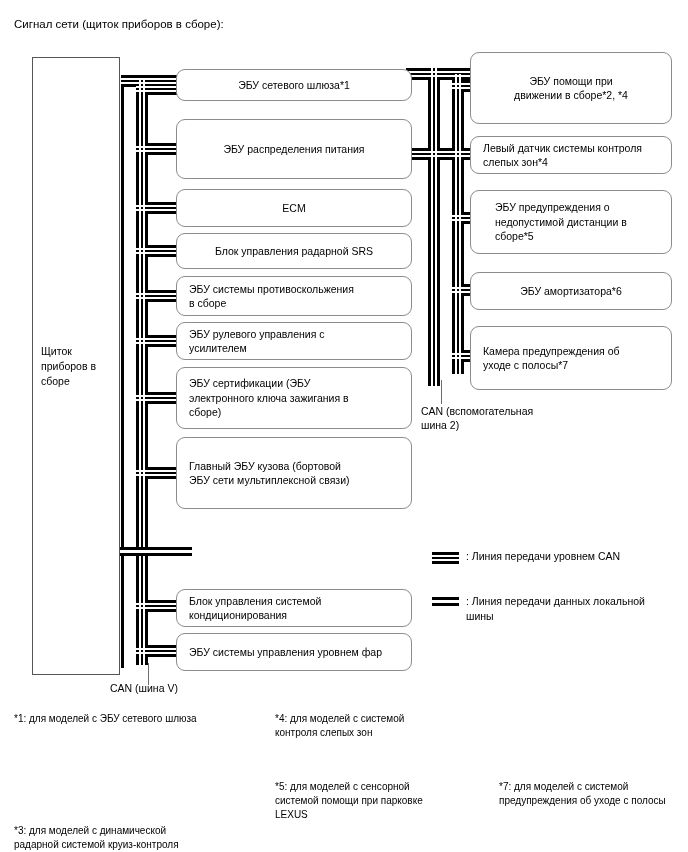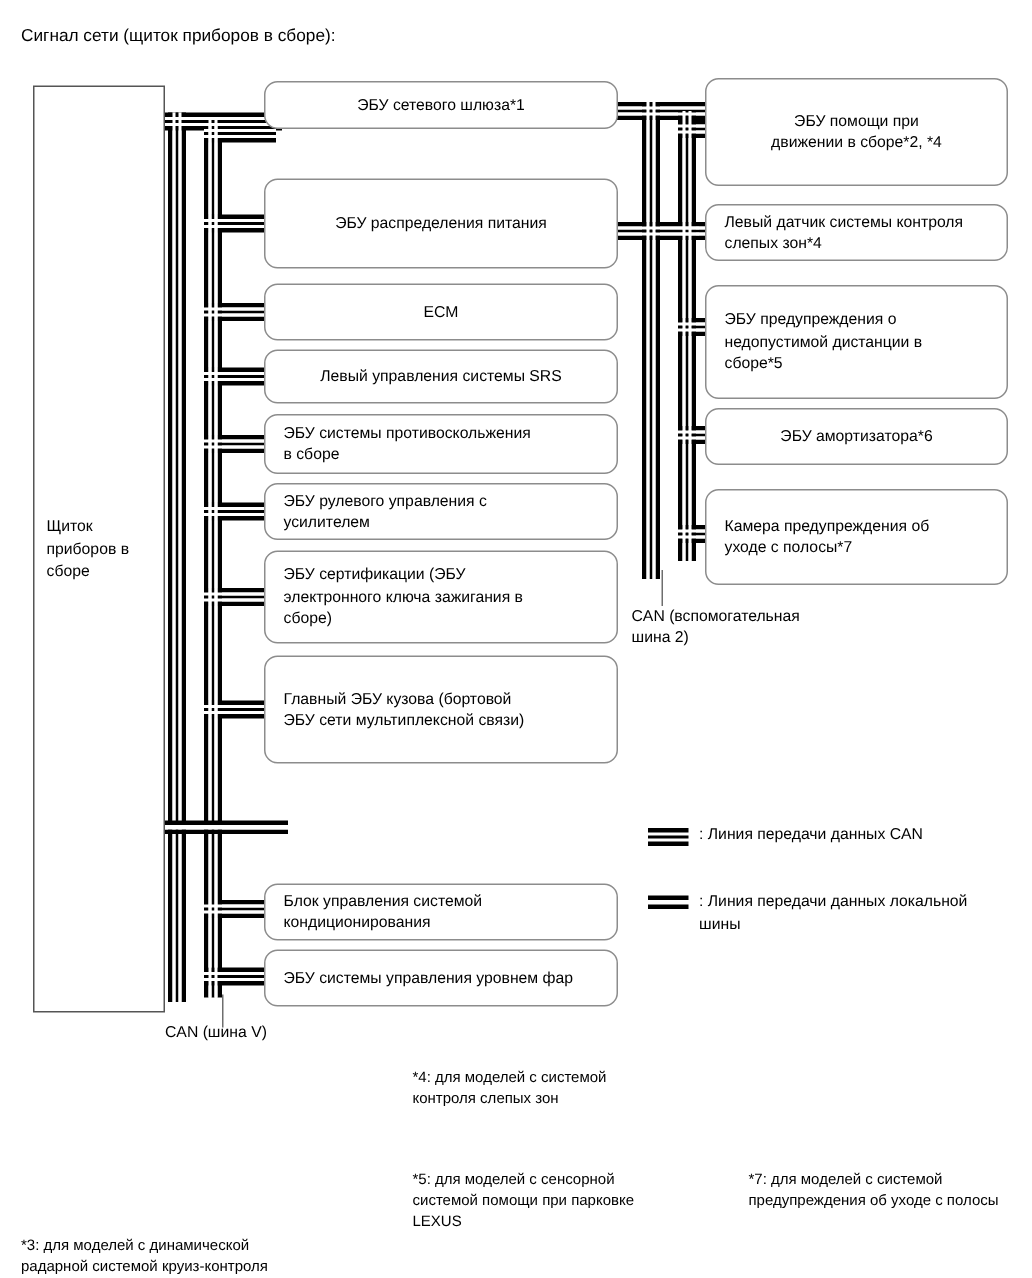--- a/index.html
+++ b/index.html
@@ -47,20 +47,21 @@
     width: 100%;
   }
   .node.align-center .node-label { text-align: center; padding: 0 10px; }
   .node.align-left   .node-label { text-align: left;   padding: 0 12px; }
 
   
   .node.master {
     border-radius: 0;
     border: 1px solid #555555;
     align-items: center;
+    margin-left: 10px;
   }
   .node.master .node-label {
     text-align: left;
     padding: 0 8px;
     line-height: 15px;
   }
 
   
   .wire {
     position: absolute;
@@ -287,31 +288,31 @@
       <div class="wire-white" style="left: 406px; top: 155px; width: 60px; height: 2px; background: rgb(255, 255, 255); z-index: 6;"></div>
       <div class="wire" style="left: 406px; top: 157px; width: 60px; height: 3px; background: rgb(0, 0, 0); z-index: 5;"></div>
     </div>
 
   <div class="node master align-left" style="left:22px; top:57px; width:88px; height:618px;">
     <span class="node-label" style="white-space: pre-line;">Щиток
 приборов в
 сборе</span>
   </div>
 
-  <div class="node align-center" style="left:176px; top:54px; width:236px; height:32px;">
+  <div class="node align-center" style="left:176px; top:69px; width:236px; height:32px;">
     <span class="node-label" style="white-space: pre-line;">ЭБУ сетевого шлюза*1</span>
   </div>
   <div class="node align-center" style="left:176px; top:119px; width:236px; height:60px;">
     <span class="node-label" style="white-space: pre-line;">ЭБУ распределения питания</span>
   </div>
   <div class="node align-center" style="left:176px; top:189px; width:236px; height:38px;">
     <span class="node-label" style="white-space: pre-line;">ECM</span>
   </div>
   <div class="node align-center" style="left:176px; top:233px; width:236px; height:36px;">
-    <span class="node-label" style="white-space: pre-line;">Левый управления системы SRS</span>
+    <span class="node-label" style="white-space: pre-line;">Блок управления радарной SRS</span>
   </div>
   <div class="node align-left" style="left:176px; top:276px; width:236px; height:40px;">
     <span class="node-label" style="white-space: pre-line;">ЭБУ системы противоскольжения
 в сборе</span>
   </div>
   <div class="node align-left" style="left:176px; top:322px; width:236px; height:38px;">
     <span class="node-label" style="white-space: pre-line;">ЭБУ рулевого управления с
 усилителем</span>
   </div>
   <div class="node align-left" style="left:176px; top:437px; width:236px; height:72px;">
@@ -332,21 +333,21 @@
   </div>
 
   <div class="node align-center" style="left:470px; top:52px; width:202px; height:72px;">
     <span class="node-label" style="white-space: pre-line;">ЭБУ помощи при
 движении в сборе*2, *4</span>
   </div>
   <div class="node align-left" style="left:470px; top:136px; width:202px; height:38px;">
     <span class="node-label" style="white-space: pre-line;">Левый датчик системы контроля
 слепых зон*4</span>
   </div>
-  <div class="node align-left" style="left:470px; top:190px; width:202px; height:76px;">
+  <div class="node align-left" style="left:470px; top:190px; width:202px; height:64px;padding-left:12px;">
     <span class="node-label" style="white-space: pre-line;">ЭБУ предупреждения о
 недопустимой дистанции в
 сборе*5</span>
   </div>
   <div class="node align-center" style="left:470px; top:272px; width:202px; height:38px;">
     <span class="node-label" style="white-space: pre-line;">ЭБУ амортизатора*6</span>
   </div>
   <div class="node align-left" style="left:470px; top:326px; width:202px; height:64px;">
     <span class="node-label" style="white-space: pre-line;">Камера предупреждения об
 уходе с полосы*7</span>
@@ -358,32 +359,33 @@
   <div class="tick" style="left:441px; top:380px; height:24px;"></div>
   <div class="bus-label" style="left:421px; top:404px; white-space:pre-line;">CAN (вспомогательная
 шина 2)</div>
 
   <div class="legend-item" style="left:432px; top:549px; width:250px;">
     <span class="legend-swatch">
       <span class="bar" style="height:3px;"></span>
       <span class="bar" style="height:2px; margin-top:2px;"></span>
       <span class="bar" style="height:3px; margin-top:2px;"></span>
     </span>
-    <span class="legend-text" style="white-space: pre-line;">: Линия передачи данных CAN</span>
+    <span class="legend-text" style="white-space: pre-line;">: Линия передачи уровнем CAN</span>
   </div>
 
   <div class="legend-item" style="left:432px; top:594px; width:250px;">
     <span class="legend-swatch">
       <span class="bar" style="height:3px;"></span>
       <span class="bar" style="height:3px; margin-top:3px;"></span>
     </span>
     <span class="legend-text" style="white-space: pre-line;">: Линия передачи данных локальной
 шины</span>
   </div>
 
+  <div class="footnote" style="left: 14px; top: 712px; width: 250px; white-space: pre-line;">*1: для моделей с ЭБУ сетевого шлюза</div>
   <div class="footnote" style="left: 14px; top: 780px; width: 250px; white-space: pre-line; margin-top: 44px;">*3: для моделей с динамической
 радарной системой круиз-контроля</div>
 
   <div class="footnote" style="left: 275px; top: 712px; width: 200px; white-space: pre-line;">*4: для моделей с системой
 контроля слепых зон</div>
   <div class="footnote" style="left: 275px; top: 780px; width: 200px; white-space: pre-line;">*5: для моделей с сенсорной
 системой помощи при парковке
 LEXUS</div>
 
   <div class="footnote" style="left: 499px; top: 780px; width: 190px; white-space: pre-line;">*7: для моделей с системой

